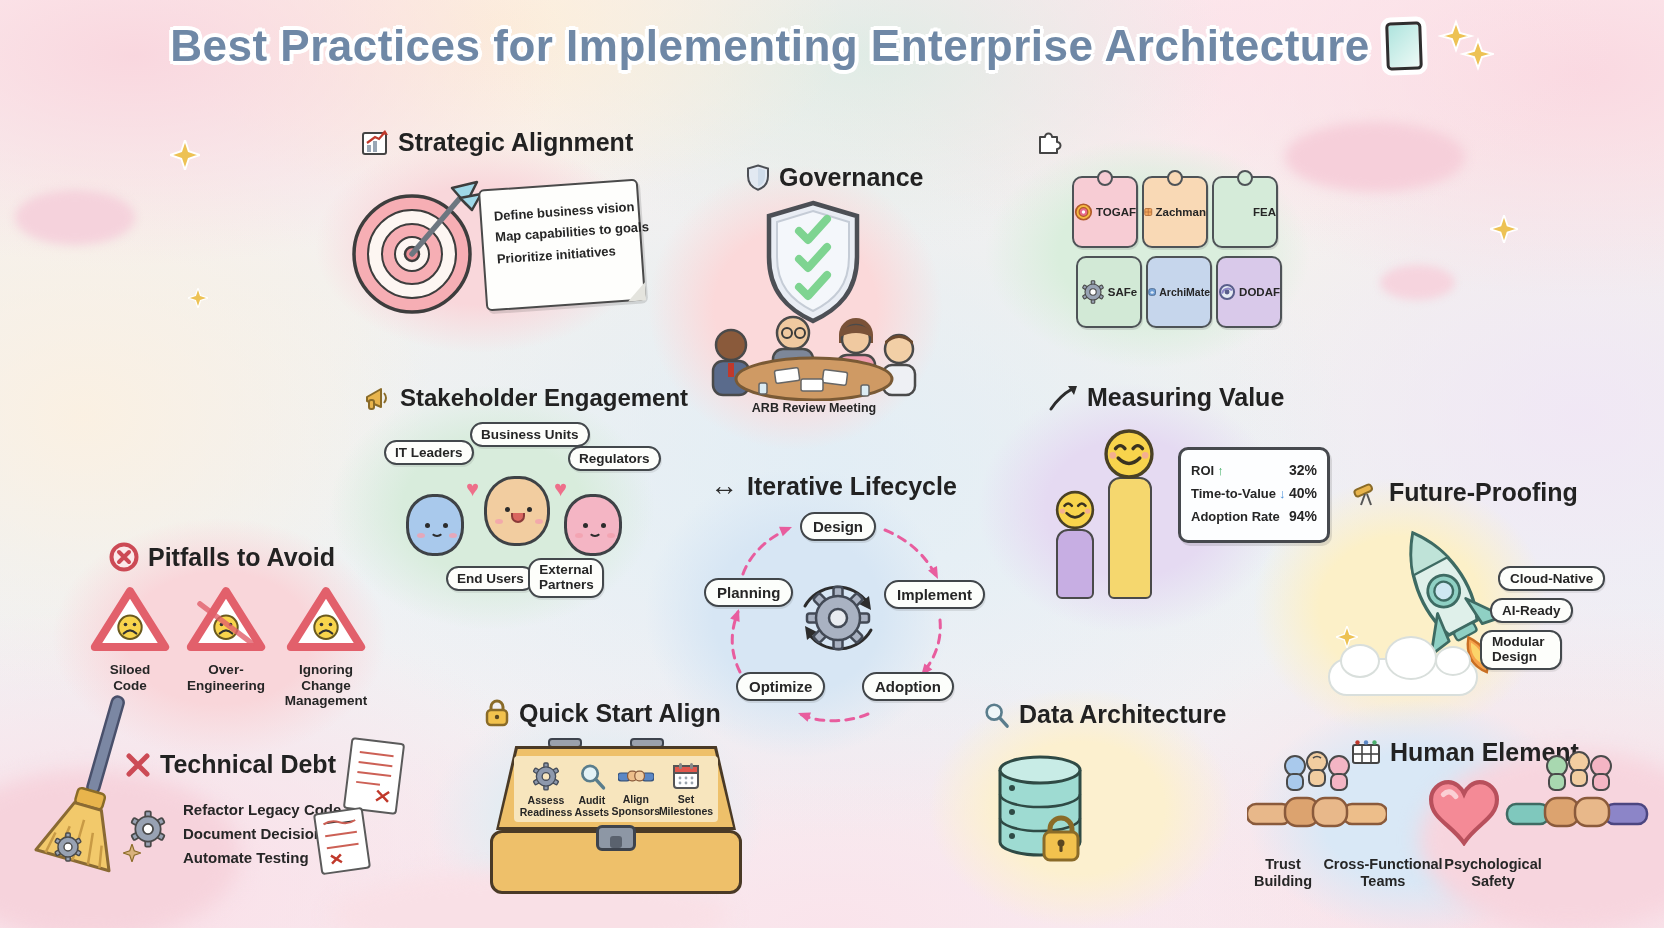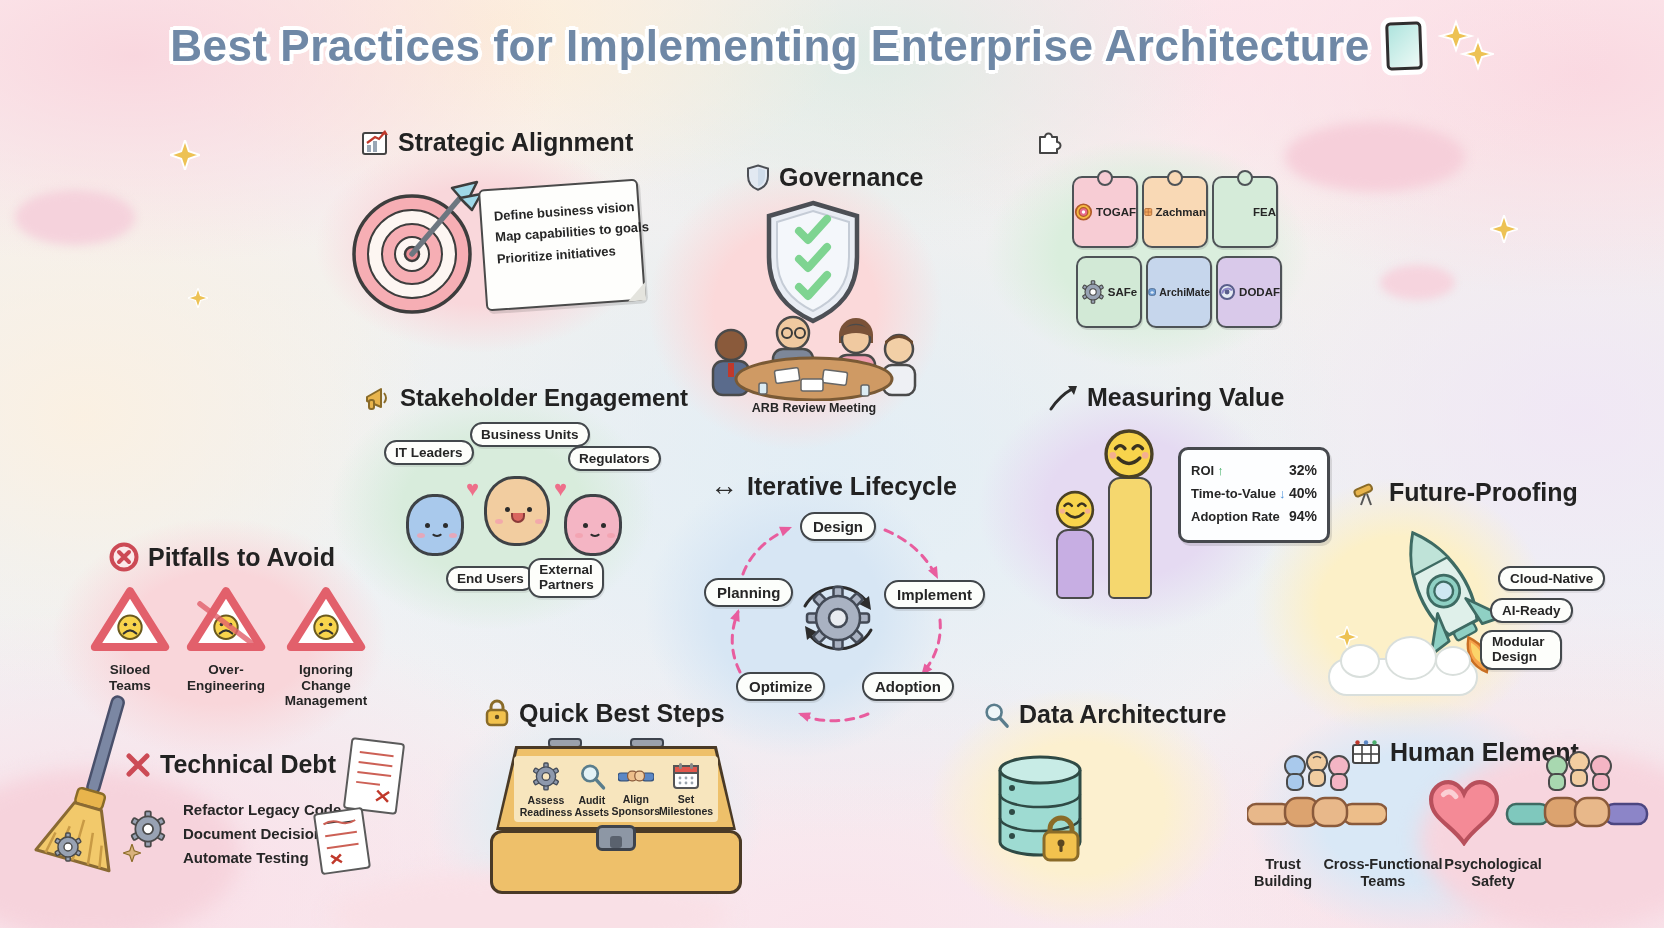--- a/index.html
+++ b/index.html
@@ -411,21 +411,21 @@
       <path d="M38,55 q7,-7 14,0" fill="none" stroke="#333" stroke-width="2.4" stroke-linecap="round"></path>
       <line x1="16" y1="22" x2="74" y2="66" stroke="#e2606b" stroke-width="6" opacity=".8" stroke-linecap="round"></line>
     </svg>
     <svg style="position:absolute;left:200px;top:44px" width="82" height="72" viewBox="0 0 90 80">
       <path d="M45,8 L84,70 L6,70 Z" fill="#fff" stroke="#e2606b" stroke-width="9" stroke-linejoin="round"></path>
       <circle cx="45" cy="48" r="13" fill="#f8d44c" stroke="#6b5a1e" stroke-width="2.2"></circle>
       <circle cx="40" cy="45" r="2" fill="#333"></circle>
         <circle cx="50" cy="45" r="2" fill="#333"></circle>
       <path d="M38,55 q7,-7 14,0" fill="none" stroke="#333" stroke-width="2.4" stroke-linecap="round"></path>
     </svg>
-    <div class="lbl" style="left:10px;top:122px;width:70px">Siloed Teams</div>
+    <div class="lbl" style="left:10px;top:122px;width:70px">Siloed Code</div>
     <div class="lbl" style="left:100px;top:122px;width:82px">Over-Engineering</div>
     <div class="lbl" style="left:188px;top:122px;width:106px">Ignoring Change Management</div>
   </div>
 
   <div class="sec" style="left:1270px;top:468px;width:392px;height:240px">
     <div class="hd" style="left:82px;top:10px">
       <svg width="28" height="28" viewBox="0 0 28 28">
           <rect x="2" y="8" width="18" height="7" rx="3" fill="#e8b44c" stroke="#8a6b28" stroke-width="2" transform="rotate(-24 11 11)"></rect>
           <line x1="13" y1="15" x2="9" y2="26" stroke="#555" stroke-width="2"></line>
           <line x1="15" y1="15" x2="19" y2="26" stroke="#555" stroke-width="2"></line>
@@ -519,21 +519,21 @@
     </div>
   </div>
 
   <div class="sec" style="left:452px;top:682px;width:310px;height:240px">
     <div class="hd" style="left:32px;top:16px">
       <svg width="26" height="30" viewBox="0 0 26 30">
           <path d="M7,13 v-4 a6,6 0 0 1 12,0 v4" fill="none" stroke="#8a6b28" stroke-width="3"></path>
           <rect x="3" y="12" width="20" height="15" rx="4" fill="#f2c24e" stroke="#8a6b28" stroke-width="2.5"></rect>
           <circle cx="13" cy="19" r="2.2" fill="#5a4620"></circle>
         </svg>
-      <span class="t">Quick Best Steps</span>
+      <span class="t">Quick Start Align</span>
     </div>
     <span class="handle" style="left:96px;top:56px"></span>
     <span class="handle" style="left:178px;top:56px"></span>
     <div class="lid" style="left:44px;top:64px;width:240px;height:84px">
       <span class="in"></span>
       <div class="panel">
         <div class="qitem">
           <svg width="30" height="30" viewBox="-15 -15 30 30">
               <g fill="#8e99ad" stroke="#474e5a" stroke-width="1.4">
                 <rect x="-2.2" y="-14" width="4.4" height="5" rx="1"></rect>

